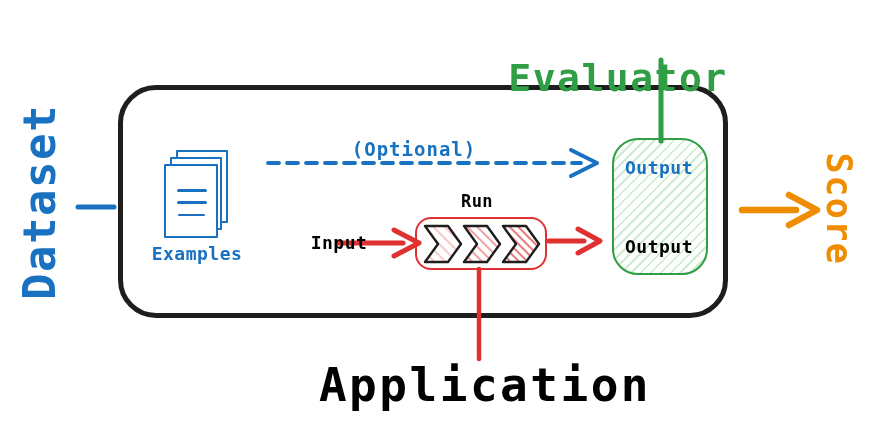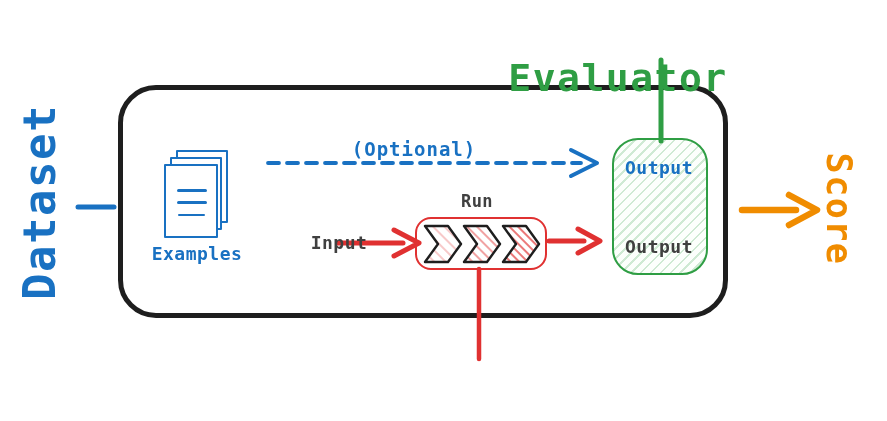--- a/index.html
+++ b/index.html
@@ -76,21 +76,21 @@
     font-weight: 700;
     line-height: 1;
     white-space: nowrap;
     transform: translate(-50%, -50%);
     letter-spacing: 0.5px;
   }
   .rot-ccw { transform: translate(-50%, -50%) rotate(-90deg); }
   .rot-cw  { transform: translate(-50%, -50%) rotate(90deg); }
   .c-blue   { color: #1971c2; }
   .c-green  { color: #2f9e44; }
-  .c-red    { color: #404040; }
+  .c-red    { color: #000000; }
   .c-orange { color: #f08c00; }
   .lbl-dataset     { left: 40px;  top: 202px; font-size: 44px; letter-spacing: 1.5px; }
   .lbl-evaluator   { left: 618px; top: 34px;  font-size: 38px; letter-spacing: 1.5px; margin-top: 44px; }
   .lbl-score       { left: 838px; top: 209px; font-size: 35px; letter-spacing: 1.5px; }
   .lbl-application { left: 485px; top: 385px; font-size: 46px; letter-spacing: 2.5px; }
   .lbl-examples    { left: 197px; top: 254px; font-size: 18px; }
   .lbl-optional    { left: 414px; top: 149px; font-size: 19px; letter-spacing: 1px; }
   .lbl-input       { left: 295px; top: 243px; font-size: 18px; margin-left: 44px; }
   .lbl-run         { left: 477px; top: 201px; font-size: 17px; }
   .lbl-output-top  { left: 659px; top: 168px; font-size: 18px; }
@@ -149,20 +149,21 @@
 
     <line x1="479" y1="269" x2="479" y2="359" stroke="#e03131" stroke-width="4.5" stroke-linecap="round"></line>
 
     <line x1="742" y1="210" x2="796" y2="210" stroke="#f08c00" stroke-width="6.5" stroke-linecap="round"></line>
     <polyline points="789,195 817,210 789,225" fill="none" stroke="#f08c00" stroke-width="6.5" stroke-linecap="round" stroke-linejoin="round"></polyline>
   </svg>
 
   <div class="label rot-ccw c-blue lbl-dataset">Dataset</div>
   <div class="label c-green lbl-evaluator">Evaluator</div>
   <div class="label rot-cw c-orange lbl-score">Score</div>
+  <div class="label c-red lbl-application">Application</div>
   <div class="label c-blue lbl-optional">(Optional)</div>
   <div class="label c-blue lbl-examples">Examples</div>
   <div class="label c-red lbl-input">Input</div>
   <div class="label c-red lbl-run">Run</div>
   <div class="label c-blue lbl-output-top">Output</div>
   <div class="label c-red lbl-output-bot">Output</div>
 
 </div>
 
 </body></html>

